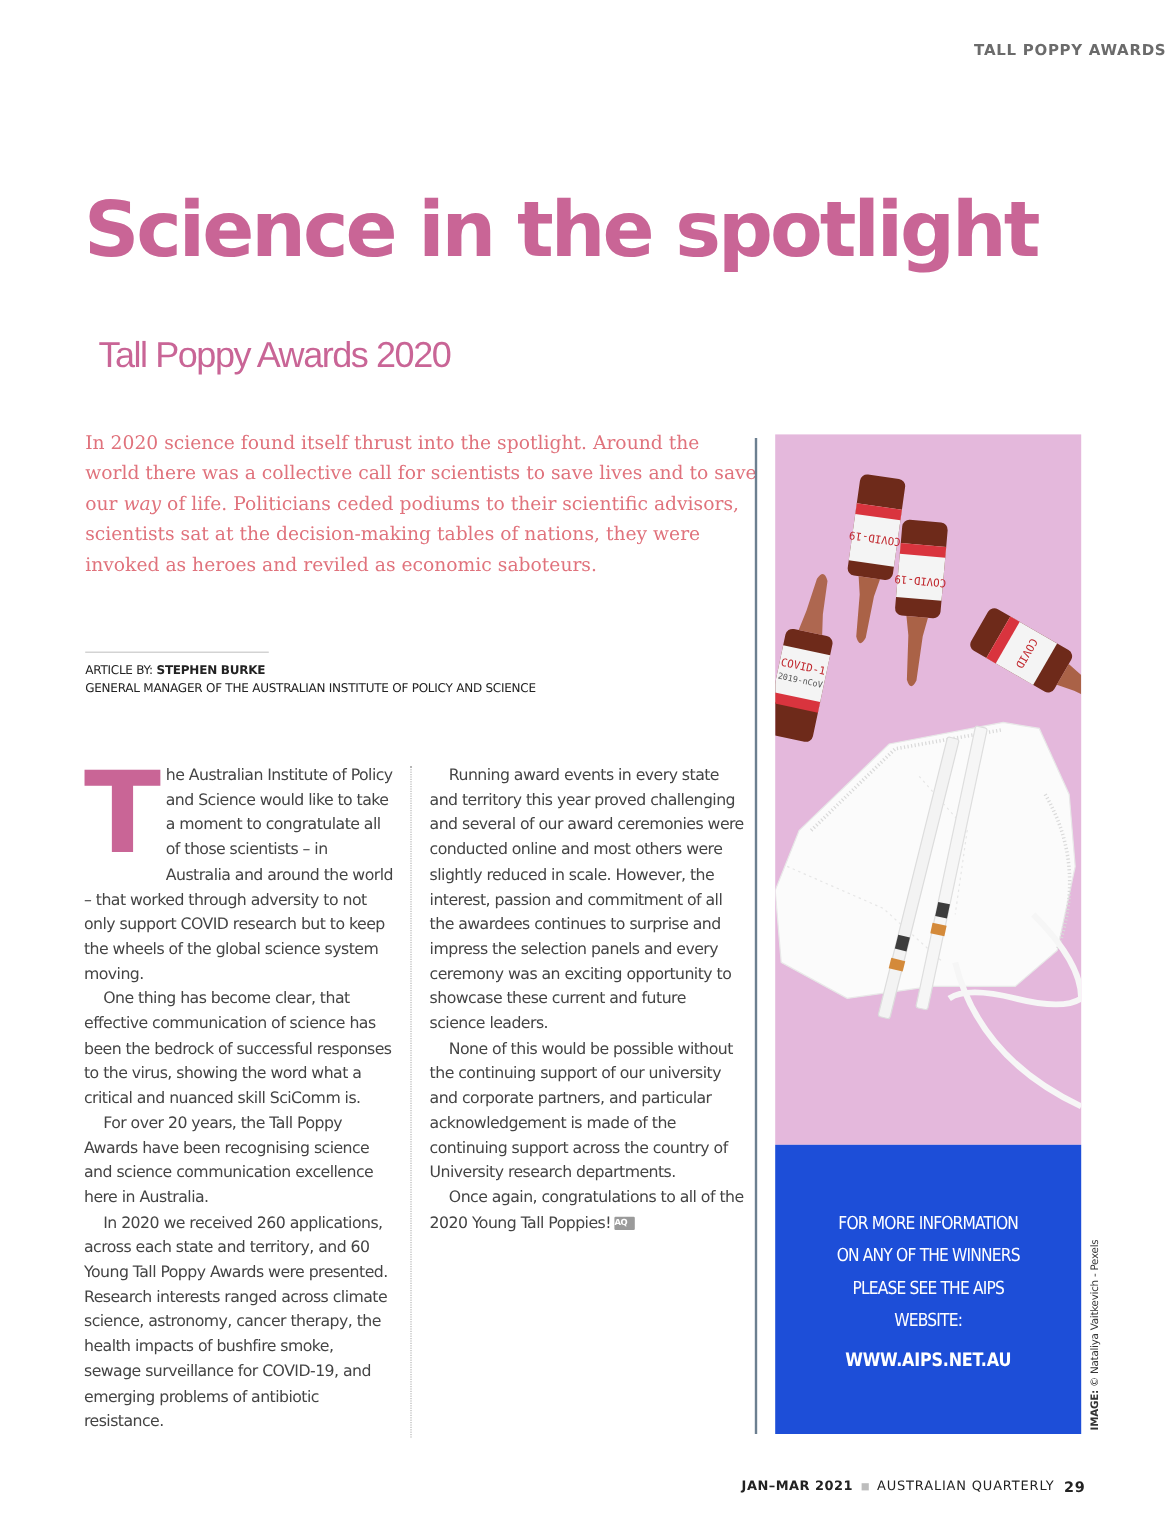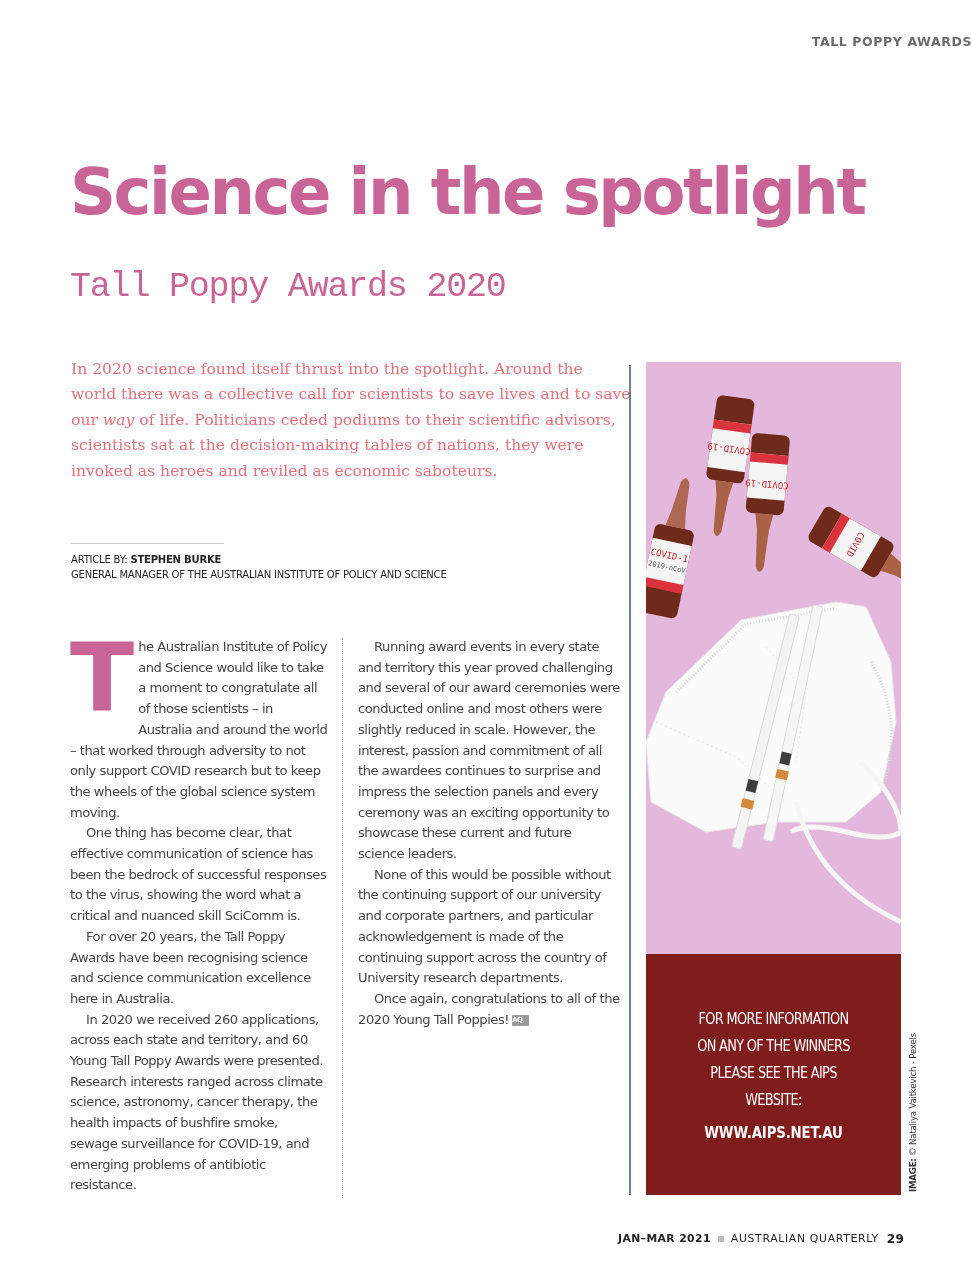--- a/index.html
+++ b/index.html
@@ -1,42 +1,42 @@
 <!DOCTYPE html>
 <html><head>
   <meta charset="utf-8">
   <style>
     html, body { margin: 0; padding: 0; background: #ffffff; }
     body { width: 972px; height: 1280px; position: relative; overflow: hidden; font-family: "Liberation Sans", sans-serif; color: #333; }
 
     .running-head { position: absolute; top: 34px; left: 0; width: 972px; text-align: right; font-family: "DejaVu Sans", sans-serif; font-size: 12.5px; font-weight: bold; letter-spacing: 0.6px; color: #6b6b6b; }
 
     .title { position: absolute; left: 70px; top: 160px; margin: 0; font-family: "DejaVu Sans", sans-serif; font-weight: bold; font-size: 64px; letter-spacing: -2.5px; color: #c96596; line-height: 1; }
-    .subtitle { position: absolute; left: 70px; top: 270px; margin: 0; font-family: Liberation Mono, monospace; font-weight: normal; font-size: 35px; letter-spacing: -1.2px; color: #c96596; line-height: 1; }
+    .subtitle { position: absolute; left: 70px; top: 270px; margin: 12px; font-family: Liberation Sans, sans-serif; font-weight: normal; font-size: 30px; letter-spacing: -1.2px; color: #c96596; line-height: 1; }
 
     .standfirst { position: absolute; left: 71px; top: 357px; width: 560px; margin: 0; font-family: "DejaVu Serif", serif; font-size: 15.6px; line-height: 25.4px; color: #e0727c; }
     .standfirst em { font-style: italic; }
 
     .byline-rule { position: absolute; left: 71px; top: 543px; width: 153px; height: 0; border-top: 1px solid #c9c9c9; }
     .byline { position: absolute; left: 71px; top: 552px; font-family: "DejaVu Sans", sans-serif; font-size: 10px; line-height: 15px; color: #222; letter-spacing: -0.2px; }
     .byline b { font-weight: bold; }
 
     .col { position: absolute; top: 637px; width: 258px; font-family: "DejaVu Sans", sans-serif; font-size: 13.1px; line-height: 20.7px; color: #444; letter-spacing: -0.45px; }
     .col p { margin: 0; text-indent: 16px; }
     .col p.first { text-indent: 0; }
     .col-left { left: 70px; }
     .col-right { left: 358px; width: 262px; }
 
     .dropcap { float: left; font-family: "DejaVu Sans", sans-serif; font-weight: bold; color: #c96596; font-size: 94px; line-height: 76px; height: 86px; margin: 4px 6px 0 0; letter-spacing: -2px; }
 
     .col-divider { position: absolute; left: 342px; top: 638px; width: 0; height: 560px; border-left: 1px dotted #b5b5b5; }
     .side-rule { position: absolute; left: 629px; top: 365px; width: 0; height: 830px; border-left: 2px solid #6c7f90; }
 
     .photo { position: absolute; left: 646px; top: 362px; width: 255px; height: 592px; background: #e4b8dc; overflow: hidden; }
-    .banner { position: absolute; left: 646px; top: 954px; width: 255px; height: 241px; background: #7f1d1d; color: #ffffff; text-align: center; }
+    .banner { position: absolute; left: 646px; top: 954px; width: 255px; height: 241px; background: #1d4ed8; color: #ffffff; text-align: center; }
     .banner-text { position: absolute; top: 52px; left: 0; width: 255px; font-family: "DejaVu Sans", sans-serif; font-size: 15px; line-height: 27px; letter-spacing: -0.8px; transform: scaleX(0.86); }
     .banner-url { position: absolute; top: 170px; left: 0; width: 255px; font-family: "DejaVu Sans", sans-serif; font-weight: bold; font-size: 15.5px; letter-spacing: -0.2px; transform: scaleX(0.86); }
 
     .credit { position: absolute; left: 908px; top: 1192px; transform-origin: 0 0; transform: rotate(-90deg); white-space: nowrap; font-family: "DejaVu Sans", sans-serif; font-size: 8.6px; color: #333; letter-spacing: -0.2px; }
     .credit b { font-weight: bold; }
 
     .endmark { display: inline-block; vertical-align: middle; width: 17px; height: 11px; background: #9a9a9a; color: #fff; font-size: 7px; line-height: 11px; font-weight: bold; margin-left: 3px; text-indent: 0; border-radius: 1px; }
 
     .footer { position: absolute; top: 1232px; left: 618px; font-family: "DejaVu Sans", sans-serif; font-size: 10.8px; color: #222; white-space: nowrap; letter-spacing: 0.4px; }
     .footer .issue { font-weight: bold; }

